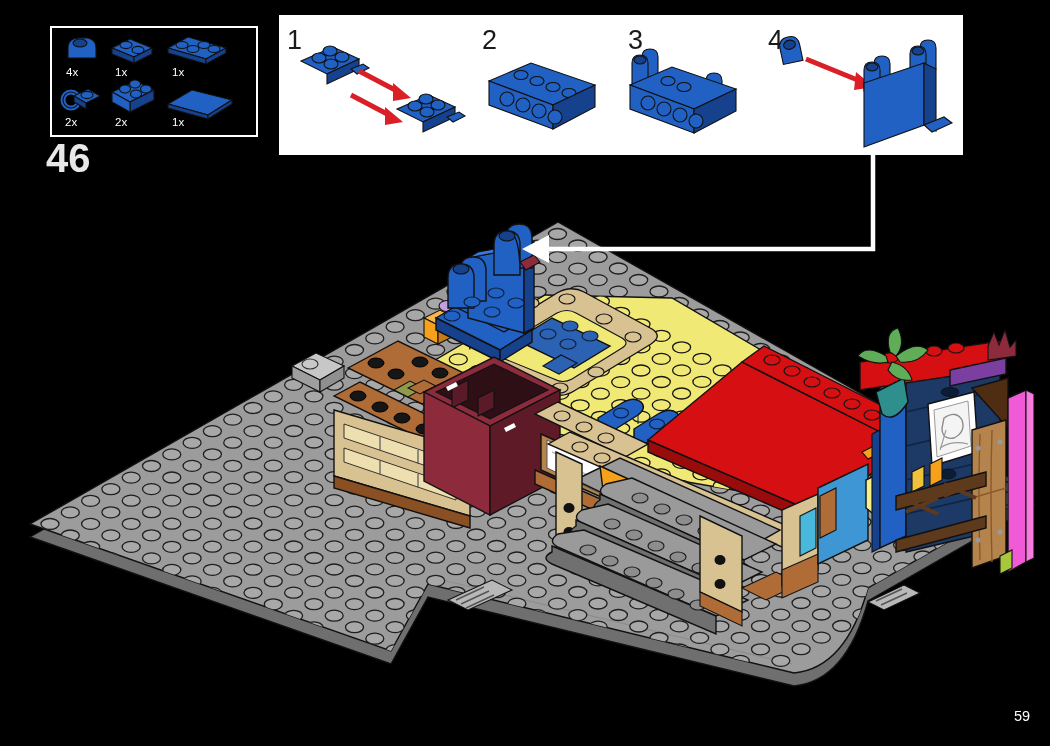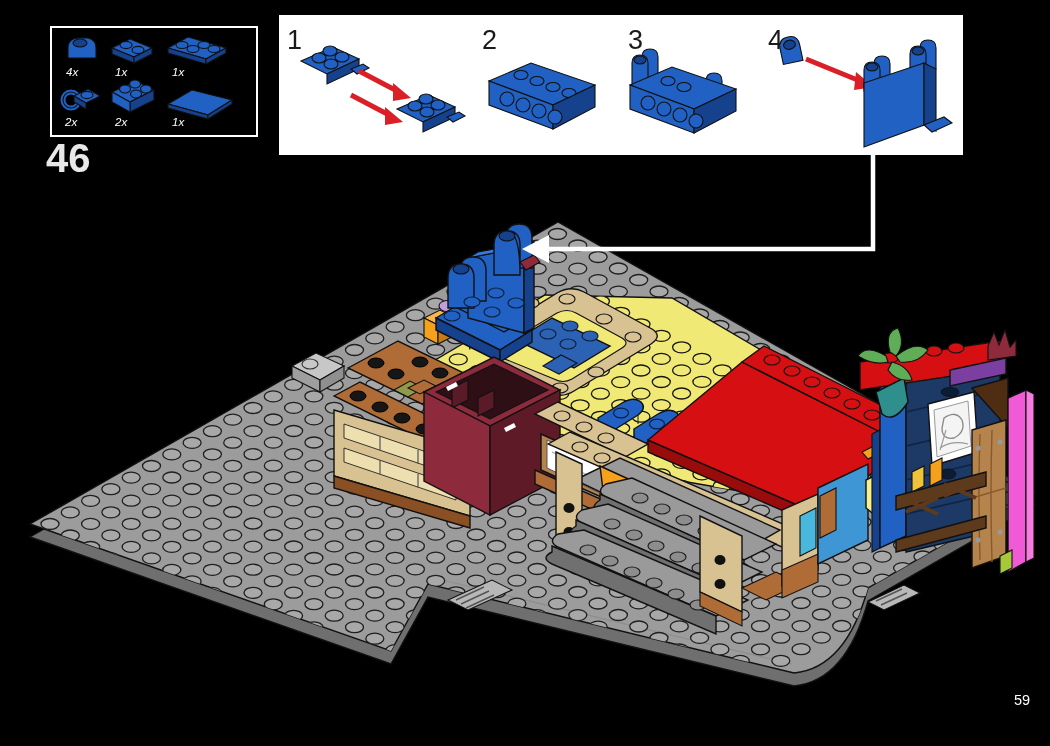--- a/index.html
+++ b/index.html
@@ -1,31 +1,31 @@
 <!DOCTYPE html>
 <html style="--background: #000000; --panel_white: #ffffff; --arrow_white: #ffffff; --arrow_red: #db1f26; --blue: #2161c4; --blue_dark: #16418c; --tv_blue: #2c62b4; --medium_blue: #3e97d4; --navy: #1d3a66; --cyan: #49b8dc; --baseplate: #9c9c9c; --baseplate_side: #6f6f6f; --stud_gray: #a8a8a8; --step_gray: #9a9a9a; --step_gray_dark: #707070; --floor_yellow: #f1e976; --pale_yellow: #f5ef8e; --tan: #d9c291; --tan_light: #eedfb0; --nougat: #b06c36; --nougat_dark: #8a4f22; --wood: #b5834c; --brown: #5e3a1c; --dark_red: #8d2b3d; --dark_red_side: #5f1a28; --red: #d50f12; --red_dark: #9a0c0c; --orange: #f5a11c; --pink: #f05ad6; --purple: #7b3fa2; --green: #5fae57; --teal: #2e8f8c; --lavender: #c0a0dc; --lime: #a8c83c; --light_gray: #c7c7c7; --text_light: #e8e8e8; --text_dark: #1a1a1a;"><head>
 <meta charset="utf-8">
 <style>
   html,body{margin:0;padding:0;background:#000;}
   #page{position:relative;width:1050px;height:746px;background:var(--background,#000);
         font-family:"Liberation Sans",sans-serif;overflow:hidden;}
   #scene{position:absolute;left:0;top:0;}
   
   .parts-box{position:absolute;left:50px;top:26px;width:208px;height:111px;
-             border:2.5px solid #fff;background:#000;box-sizing:border-box;font-style:italic;}
+             border:2.5px solid #fff;background:#000;box-sizing:border-box;}
   .parts-box svg{position:absolute;}
   .qty{position:absolute;color:#fff;font-size:11.5px;}
   .step-number{position:absolute;left:46px;top:136px;color:var(--text_light,#e8e8e8);
                font-size:40px;font-weight:700;}
   
   .substep-panel{position:absolute;left:279px;top:15px;width:684px;height:140px;
                  background:var(--panel_white,#fff);}
   .substep-num{position:absolute;color:var(--text_dark,#1a1a1a);font-size:27px;font-weight:400;}
   .substep-panel svg{position:absolute;}
-  .page-number{position:absolute;left:1014px;top:692px;color:#fff;font-size:14.5px;}
+  .page-number{position:absolute;left:1014px;top:708px;color:#fff;font-size:14.5px;}
   
   .studs-plate{fill:var(--stud_gray);stroke:#1f1f1f;stroke-width:1.3;}
   .studs-yellow{fill:var(--floor_yellow);stroke:#151515;stroke-width:1.3;}
   .s-tan{fill:var(--tan);stroke:#151515;stroke-width:1.2;}
   .s-black{fill:#161616;stroke:#000;stroke-width:1;}
   .s-red{fill:var(--red);stroke:#151515;stroke-width:1.2;}
   .s-tv{fill:var(--tv_blue);stroke:#10203d;stroke-width:1.2;}
   .s-blue{fill:var(--blue);stroke:#0d1f3c;stroke-width:1.2;}
   .s-gray{fill:#8d8d8d;stroke:#1f1f1f;stroke-width:1.2;}
   .ol{stroke:#111;stroke-width:1.4;}

